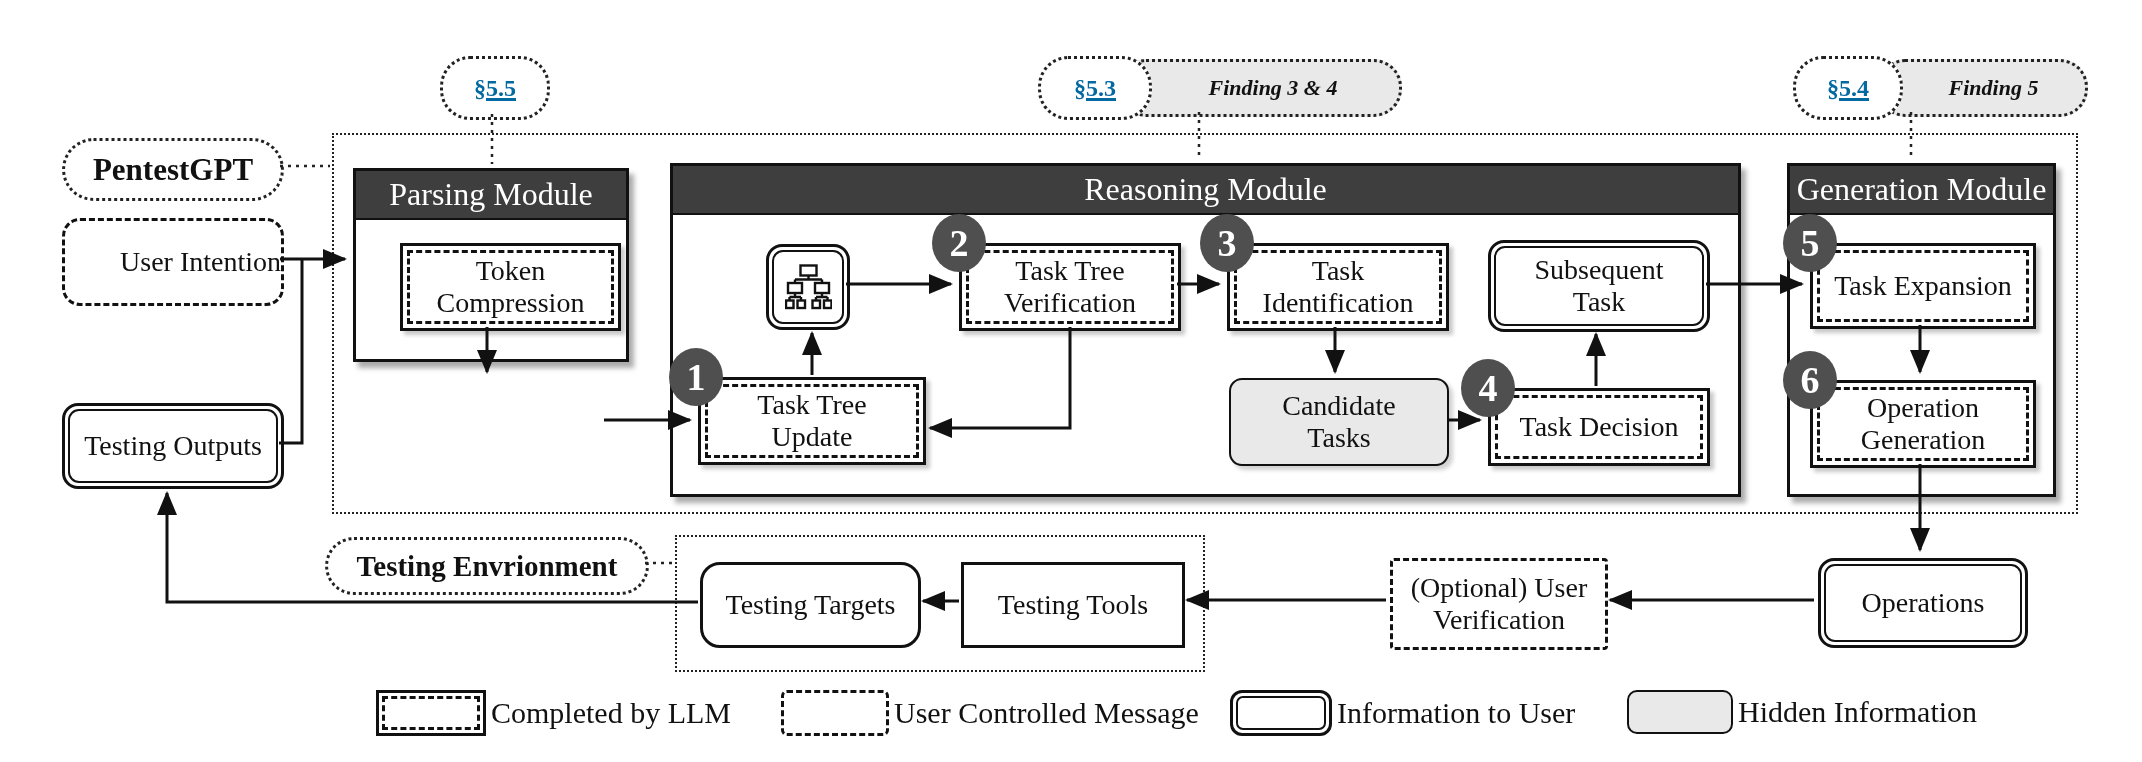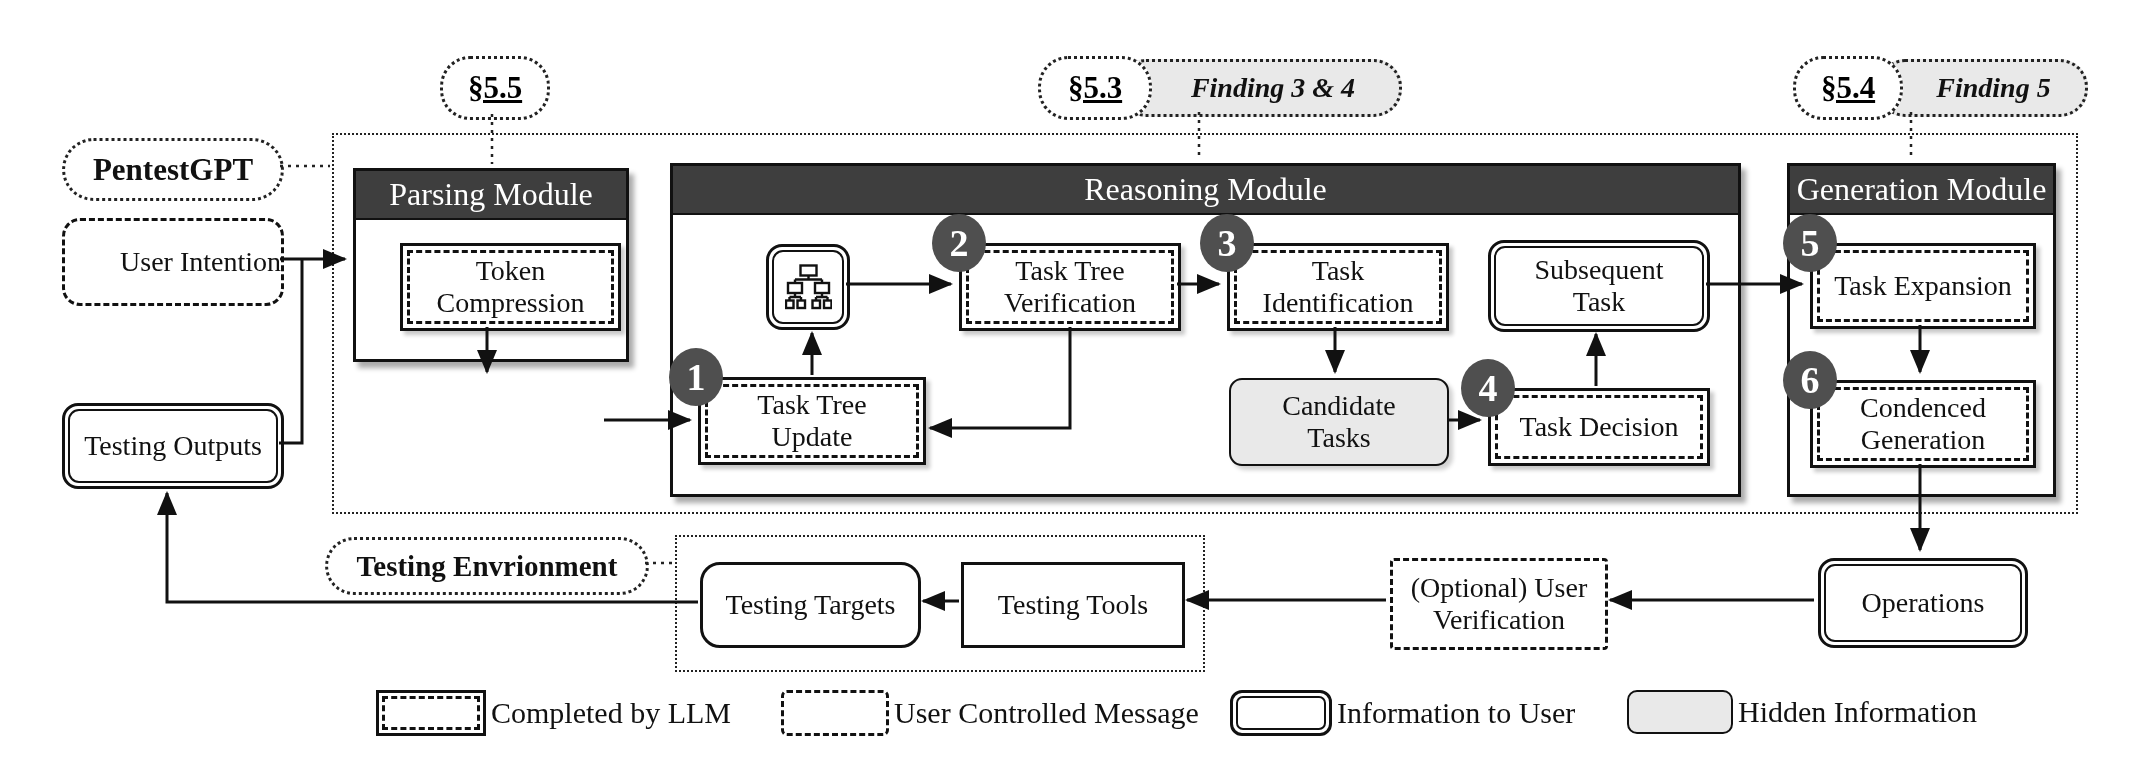--- a/index.html
+++ b/index.html
@@ -34,26 +34,26 @@
   .box-dashed-square { border:3.5px dashed #111; border-radius:4px; }
   .box-plain { border:3px solid #111; }
   .box-round { border:3px solid #111; border-radius:20px; }
 
   .oval { position:absolute; border:3px dotted #222; border-radius:40px; background:#fff;
           display:flex; align-items:center; justify-content:center;
           font-weight:bold; font-size:30px; z-index:3; }
 
   .sec-badge { position:absolute; border:3px dotted #222; border-radius:30px; background:#fff;
           display:flex; align-items:center; justify-content:center; z-index:4; }
-  .sec-link { color:#000000; font-weight:bold; font-size:31px; text-decoration:underline;
+  .sec-link { color:#0369a1; font-weight:bold; font-size:24px; text-decoration:underline;
           text-decoration-thickness:2.5px; cursor:pointer; }
 
   .finding-pill { position:absolute; border:3px dotted #222; border-radius:28px; background:#e9e9e9;
           display:flex; align-items:center; justify-content:center;
-          font-weight:bold; font-style:italic; font-size:28px; z-index:3; }
+          font-weight:bold; font-style:italic; font-size:22px; z-index:3; }
 
   .step-circle { position:absolute; width:54px; height:58px; border-radius:50%;
           background:#4f4f4f; color:#fff; display:flex; align-items:center; justify-content:center;
           font-size:38px; font-weight:bold; z-index:6; }
 
   .legend-item { position:absolute; display:flex; align-items:center; gap:5px; z-index:3; font-size:30px; }
   .swatch { position:relative; flex:none; background:#fff; }
   .sw-llm    { width:104px; height:40px; border:3px solid #111; }
   .sw-llm::before { content:""; position:absolute; inset:3px; border:3px dashed #111; }
   .sw-dashed { width:102px; height:40px; border:3.5px dashed #111; border-radius:6px; }
@@ -154,21 +154,21 @@
 
   <div class="module" style="left:1787px; top:163px; width:263px; height:328px;">
     <div class="module-header">
       <span class="lbl">Generation Module</span>
     </div>
   </div>
   <div class="node box-llm" style="left:1810px; top:243px; width:220px; height:80px;">
     <span class="lbl">Task Expansion</span>
   </div>
   <div class="node box-llm" style="left:1810px; top:380px; width:220px; height:82px;">
-    <span class="lbl">Condenced
+    <span class="lbl">Operation
 Generation</span>
   </div>
 
   <div class="step-circle" style="left:669px; top:348px;">
     <span>1</span>
     </div>
   <div class="step-circle" style="left:932px; top:214px;">
     <span>2</span>
     </div>
   <div class="step-circle" style="left:1200px; top:214px;">

